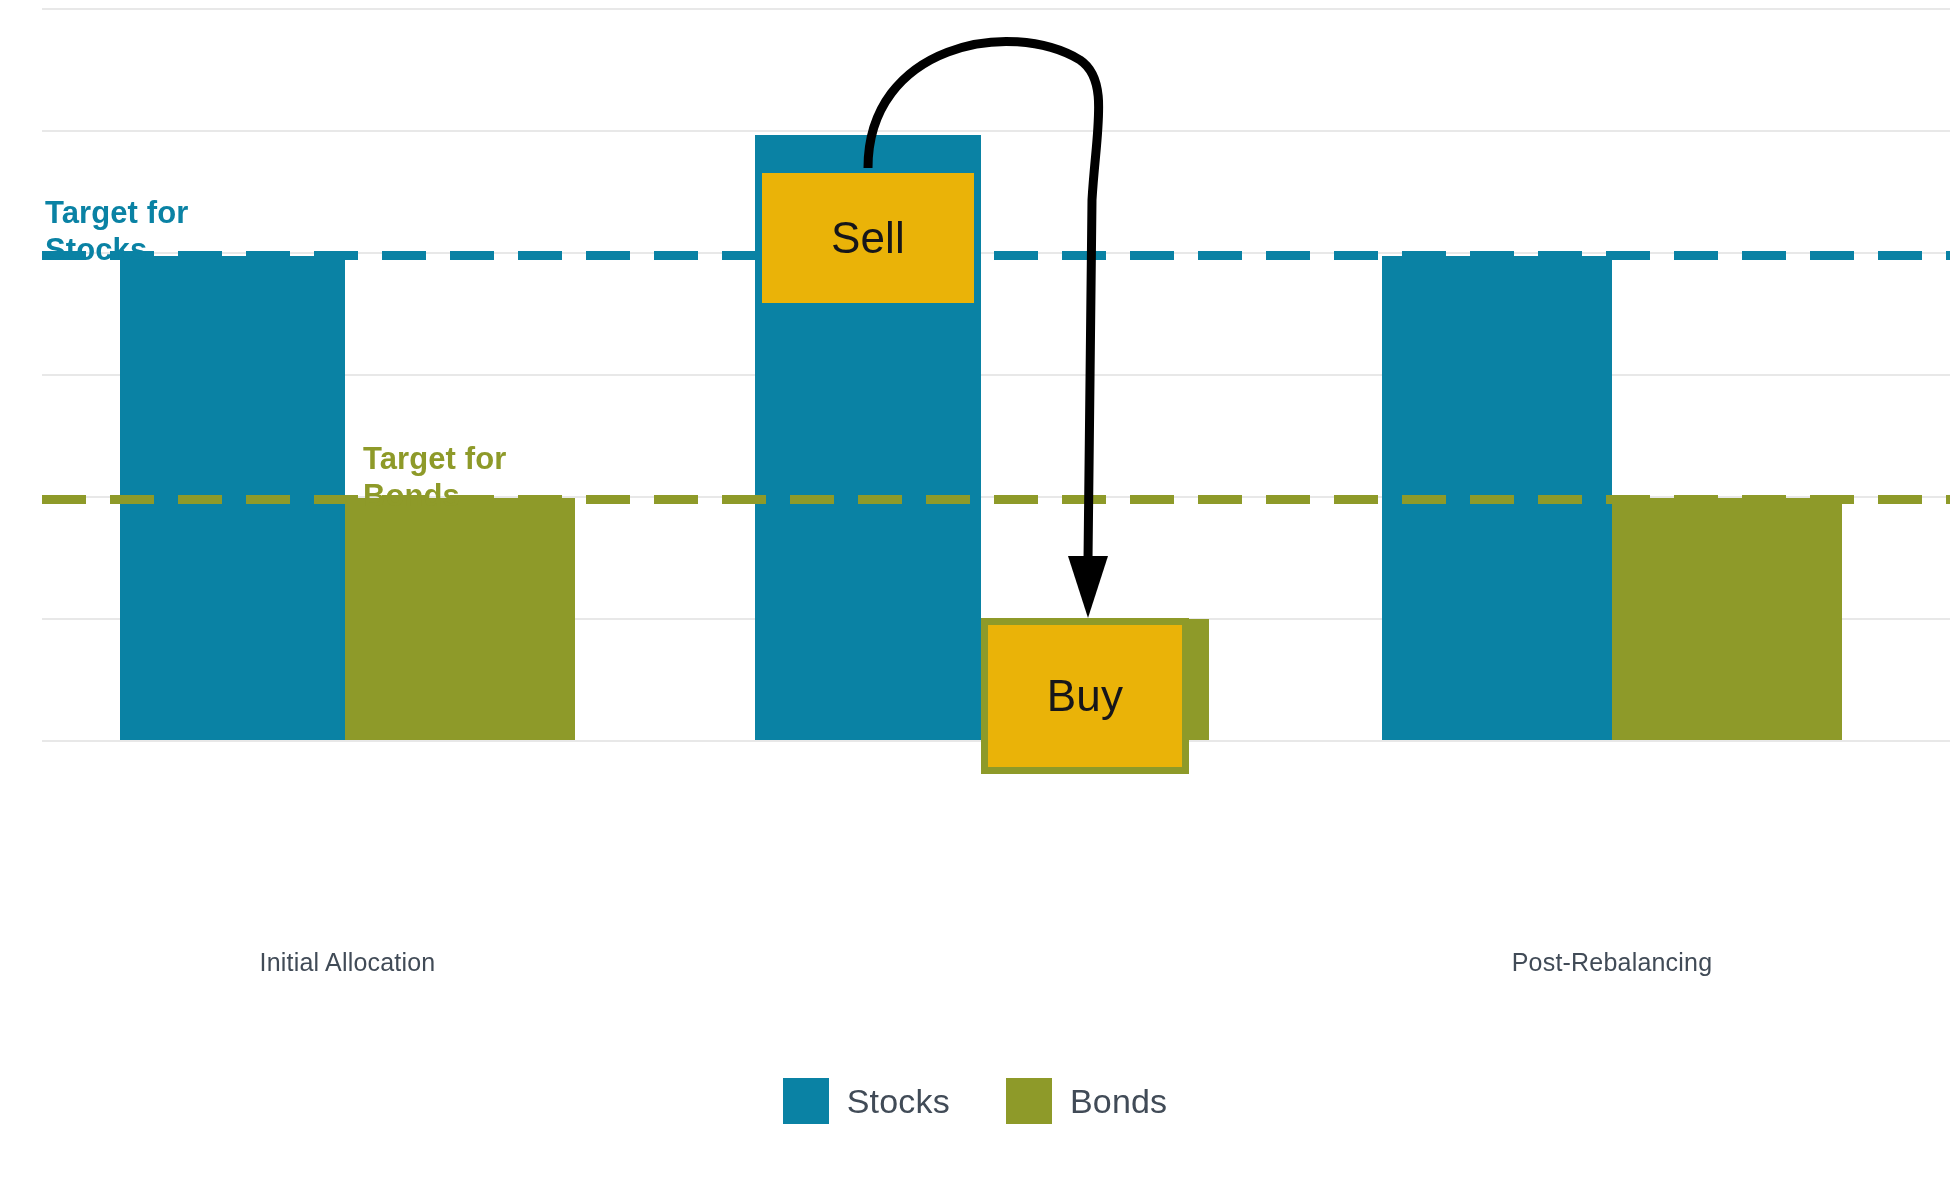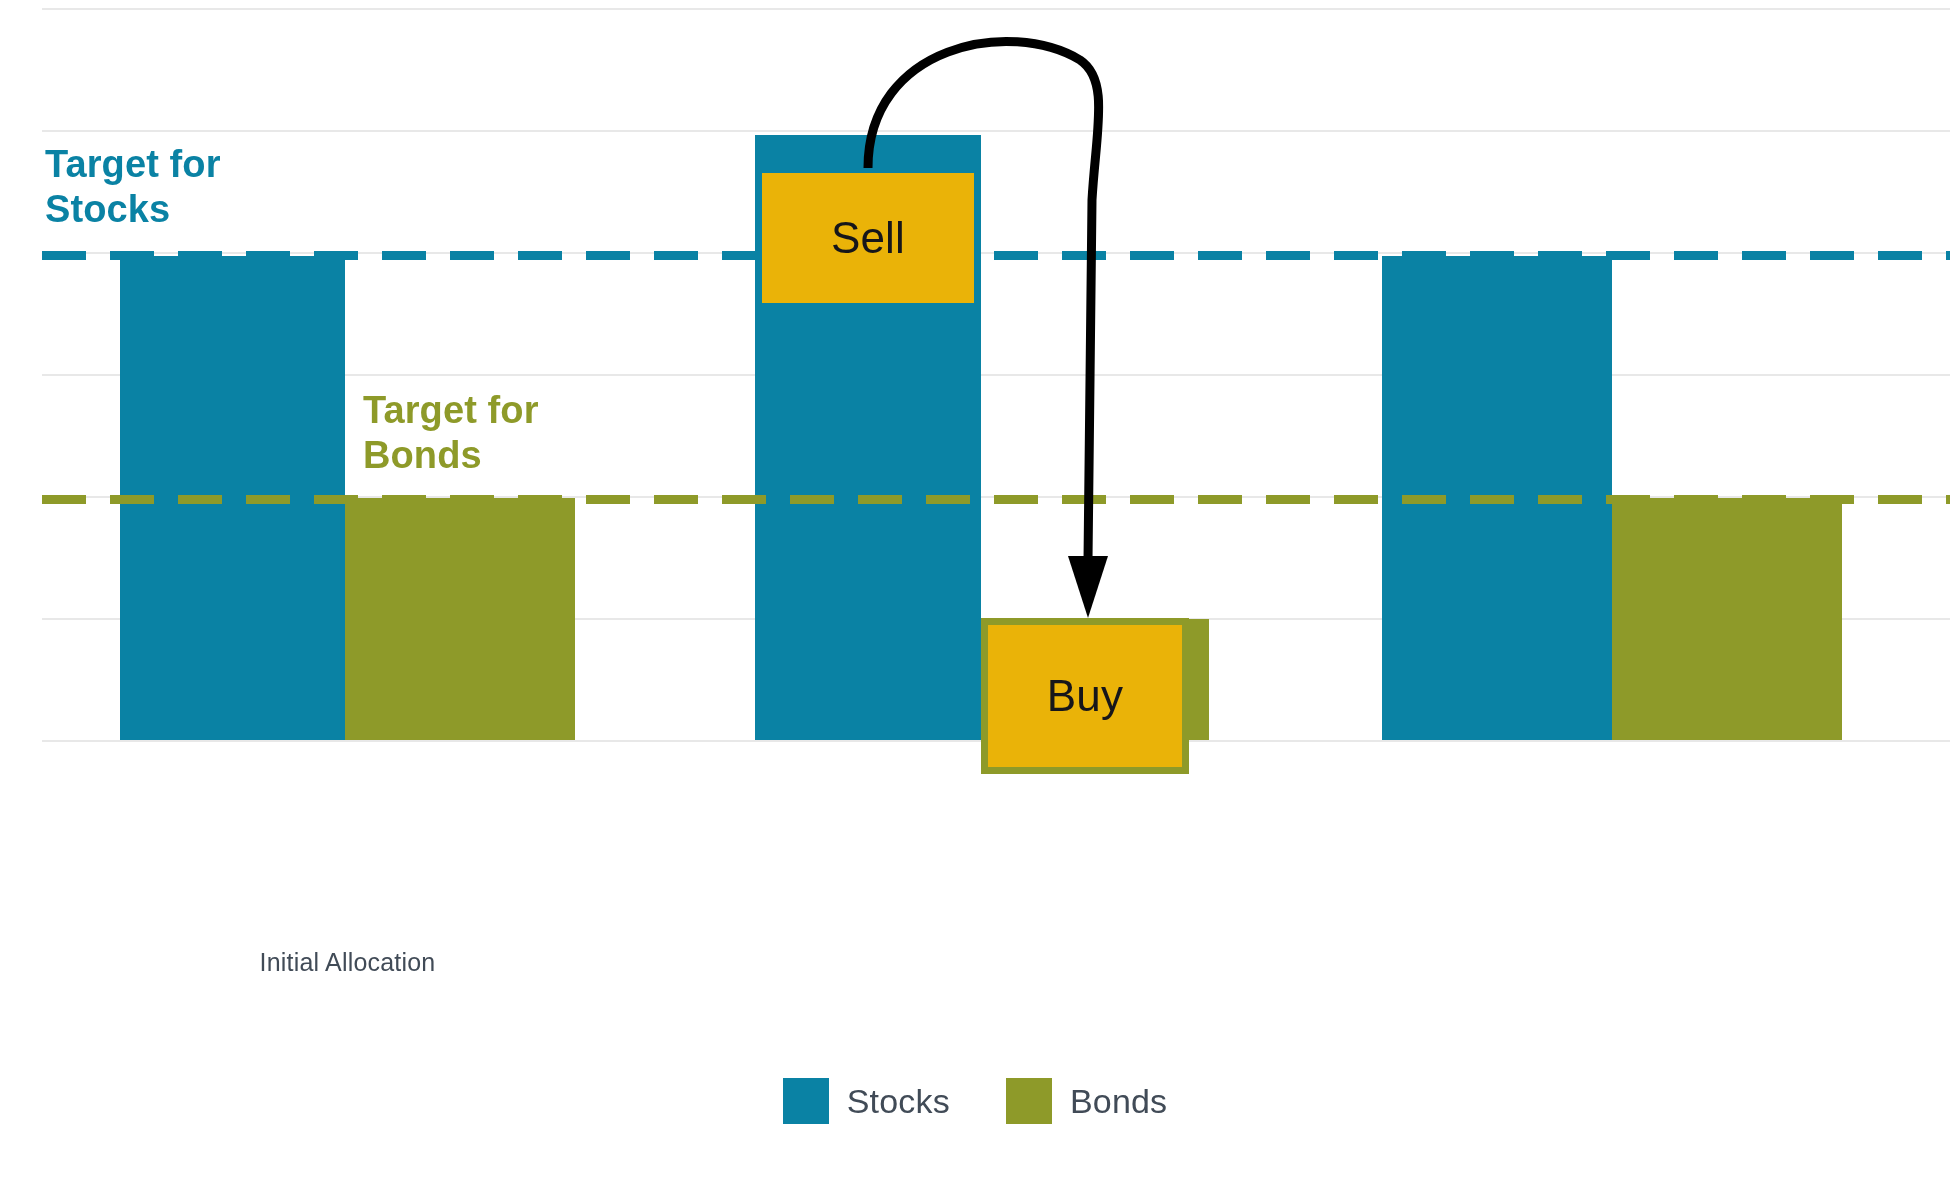--- a/index.html
+++ b/index.html
@@ -60,25 +60,26 @@
   .target-bonds {
     background: repeating-linear-gradient(
       to right,
       #8e9a29 0px, #8e9a29 44px,
       rgba(0,0,0,0) 44px, rgba(0,0,0,0) 68px);
   }
 
   
   .target-label {
     position: absolute;
-    font-size: 38px;
+    font-size: 31px;
     font-weight: 700;
     line-height: 1.18;
     letter-spacing: 0.1px;
     white-space: pre-line;
+    margin-top: 36px;
   }
   .target-label-stocks { color: #0a82a4; }
   .target-label-bonds  { color: #8e9a29; }
 
   
   .action-box {
     position: absolute;
     background: #eab308;
     display: flex;
     align-items: center;
@@ -186,20 +187,21 @@
       <path d="M 868 168
                C 868 45, 1010 18, 1080 60
                C 1110 80, 1096 130, 1092 200
                L 1088 560" fill="none" stroke="#000000" stroke-width="9" stroke-linecap="butt"></path>
       <polygon points="1068,556 1108,556 1088,618" fill="#000000"></polygon>
     </svg>
 
   </div>
 
   <div class="cat-label" style="left:120px; width:455px;">Initial Allocation</div>
+  <div class="cat-label" style="left:1382px; width:460px;">Post-Rebalancing</div>
 
   <div id="legend">
     <div class="legend-item">
       <div class="legend-swatch" style="background:#0a82a4;"></div>
       <div class="legend-text">Stocks</div>
     </div>
     <div class="legend-item">
       <div class="legend-swatch" style="background:#8e9a29;"></div>
       <div class="legend-text">Bonds</div>
     </div>

